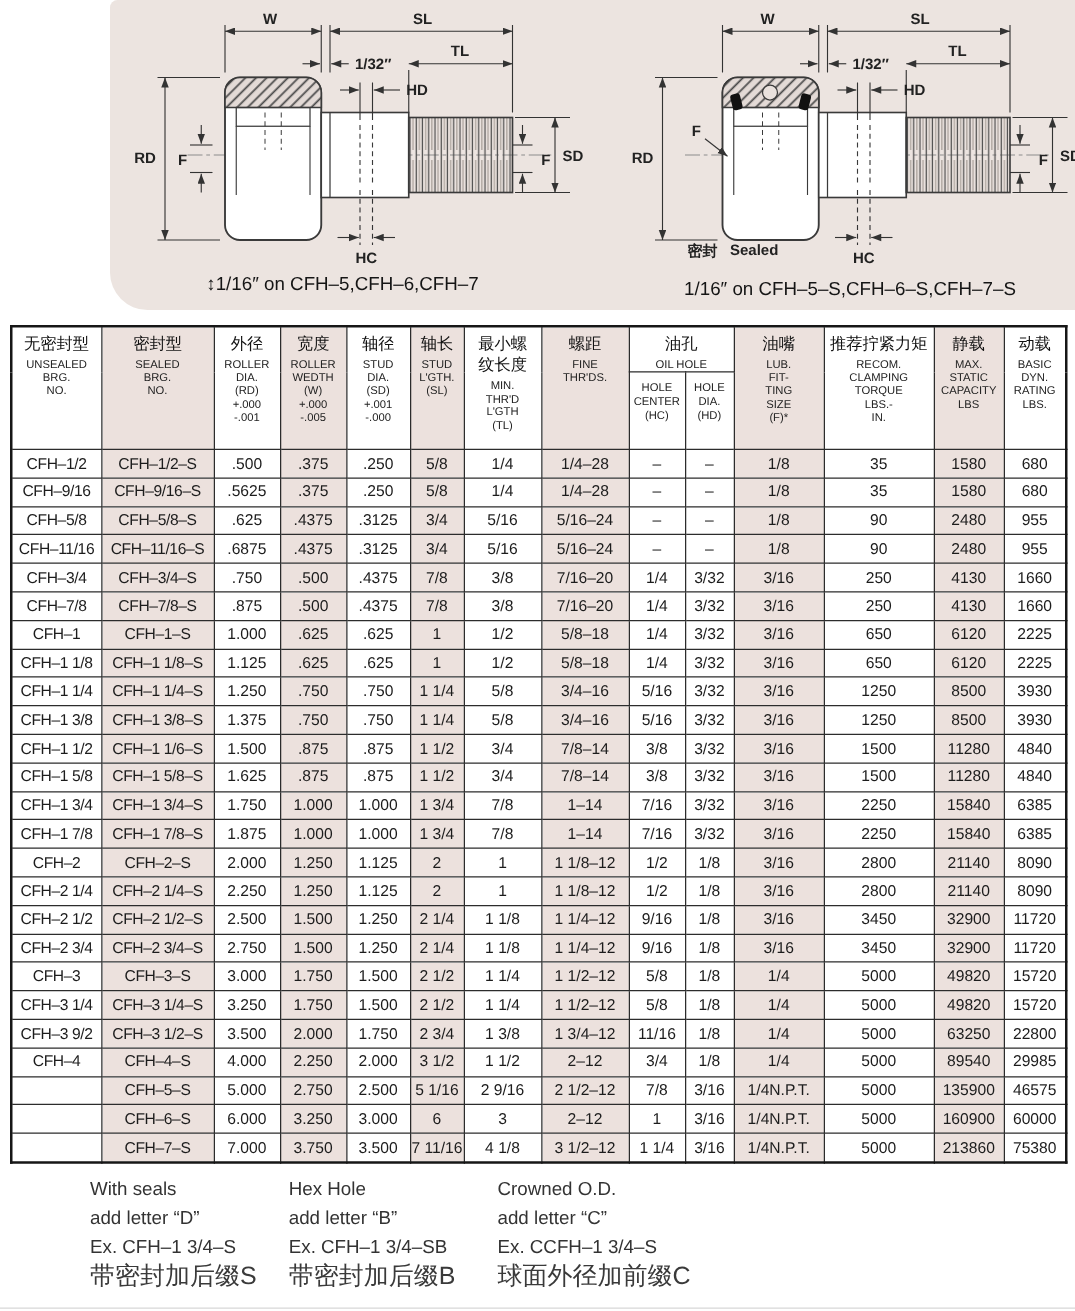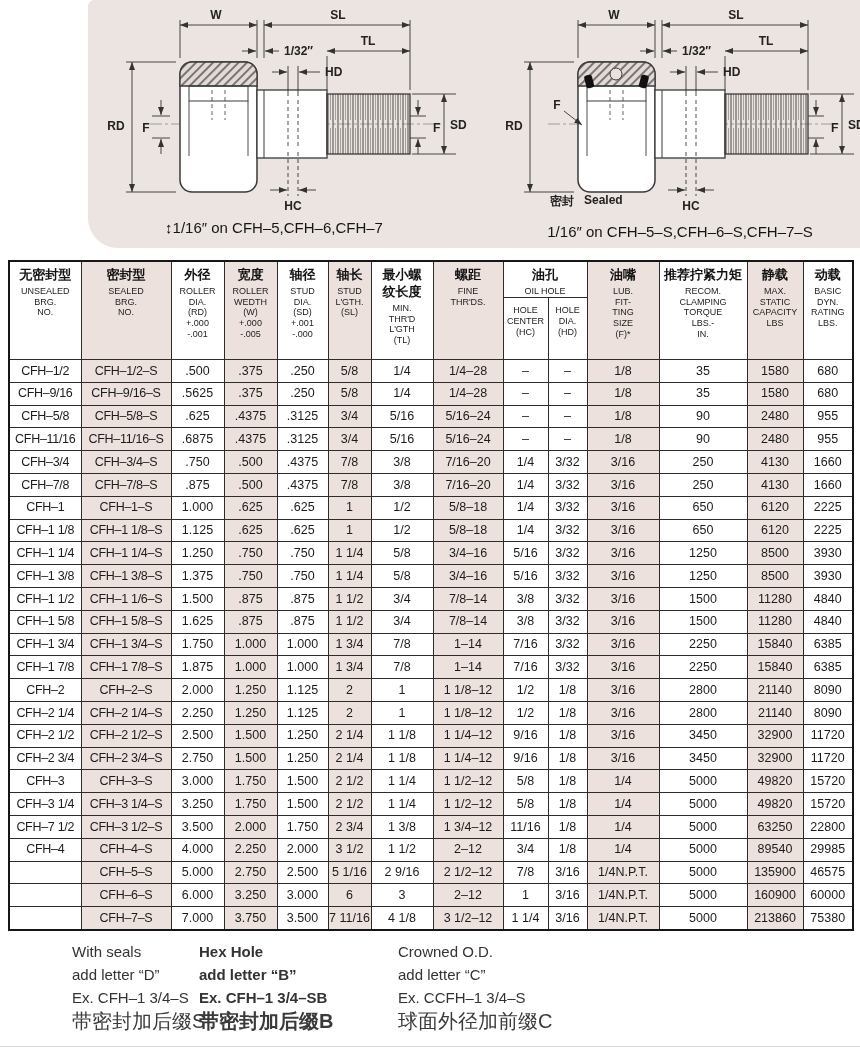--- a/index.html
+++ b/index.html
@@ -15,31 +15,31 @@
            font-size:15px;font-weight:normal;color:#151515;}
   .caption-left{left:186px;top:219px;}
   .caption-right{left:592px;top:223px;}
   svg text{font-family:"Liberation Sans",sans-serif;font-size:12px;font-weight:600;fill:#222;}
   
   #spec-table{position:absolute;left:8px;top:260px;width:846px;
               border-collapse:collapse;table-layout:fixed;
               border:2px solid #161616;background:#fff;}
   #spec-table th,#spec-table td{border:1px solid #2c2c2c;overflow:hidden;}
   #spec-table thead th{vertical-align:top;padding:5px 1px 0 1px;background:#fff;font-weight:normal;}
-  .cn{font-size:13px;font-weight:bold;white-space:pre-line;line-height:1.3;color:#111;text-align:center;}
+  .cn{font-size:13px;font-weight:normal;white-space:pre-line;line-height:1.3;color:#111;text-align:center;}
   .en{font-size:9px;line-height:1.2;white-space:pre-line;margin-top:2px;text-align:center;color:#222;}
   th.grp{height:30px;}
   th.sub{height:56px;}
   #spec-table tbody td{height:21.8px;padding:0;text-align:center;
               font-size:12.5px;line-height:1;color:#1c1c1c;}
   td.model{text-align:left;padding-left:3px;font-size:11.5px;letter-spacing:-0.3px;}
   #spec-table .sh{background:#ece1dd;}
   
   .note{position:absolute;top:940px;}
-  .note-1{left:28px;margin-left:44px;}.note-2{left:199px;font-weight:bold;}.note-3{left:398px;}
+  .note-1{left:28px;margin-left:44px;}.note-2{left:231px;}.note-3{left:398px;}
   .n-en{font-size:15px;line-height:23px;color:#333;}
   .n-cn{font-size:20px;line-height:25px;color:#3a3a3a;}
   .bottom-rule{position:absolute;left:0;bottom:2px;width:860px;height:0;
                border-top:1px solid #d8d8d8;}
 </style>
 </head>
 <body>
 
 <div class="panel">
 
@@ -646,21 +646,21 @@
         <td>1 1/4</td>
         <td class="sh">1 1/2–12</td>
         <td>5/8</td>
         <td>1/8</td>
         <td class="sh">1/4</td>
         <td>5000</td>
         <td class="sh">49820</td>
         <td>15720</td>
       </tr>
       <tr>
-        <td class="model">CFH–7 1/2</td>
+        <td class="model">CFH–3 9/2</td>
         <td class="sh model">CFH–3 1/2–S</td>
         <td>3.500</td>
         <td class="sh">2.000</td>
         <td>1.750</td>
         <td class="sh">2 3/4</td>
         <td>1 3/8</td>
         <td class="sh">1 3/4–12</td>
         <td>11/16</td>
         <td>1/8</td>
         <td class="sh">1/4</td>

